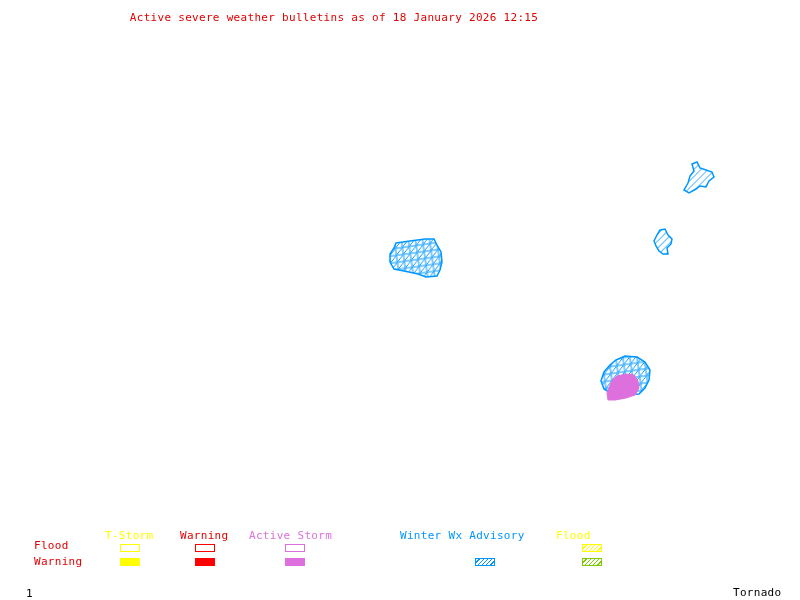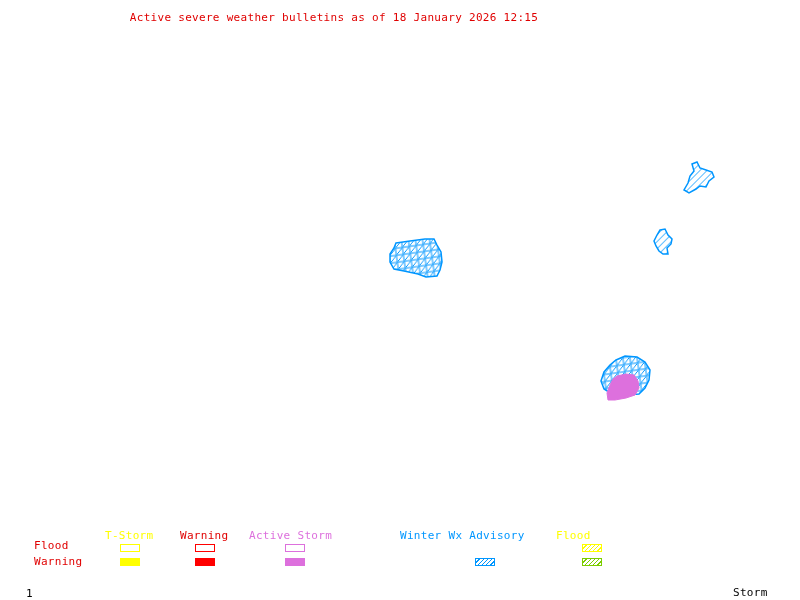--- a/index.html
+++ b/index.html
@@ -69,13 +69,13 @@
 
   <div class="txt" style="left:400px; top:530px; color:#0096ff;">Winter Wx Advisory</div>
   <div class="swatch hatch" style="left:475px; top:558px; border-color:#0096ff; background: repeating-linear-gradient(-45deg, transparent 0 2px, #0096ff 2px 3px);"></div>
 
   <div class="txt" style="left:556px; top:530px; color:#ffff00;">Flood</div>
   <div class="swatch hatch" style="left:582px; top:544px; border-color:#ffff00; background: repeating-linear-gradient(-45deg, transparent 0 2px, #ffff00 2px 3px);"></div>
   <div class="swatch hatch" style="left:582px; top:558px; border-color:#7ccd00; background: repeating-linear-gradient(-45deg, transparent 0 2px, #7ccd00 2px 3px);"></div>
 </div>
 
 <div class="txt" style="left:26px; top:588px; color:#000000;">1</div>
-<div class="txt" style="left:733px; top:587px; color:#000000;">Storm</div>
+<div class="txt" style="left:733px; top:587px; color:#000000;">Tornado</div>
 
 </body></html>

